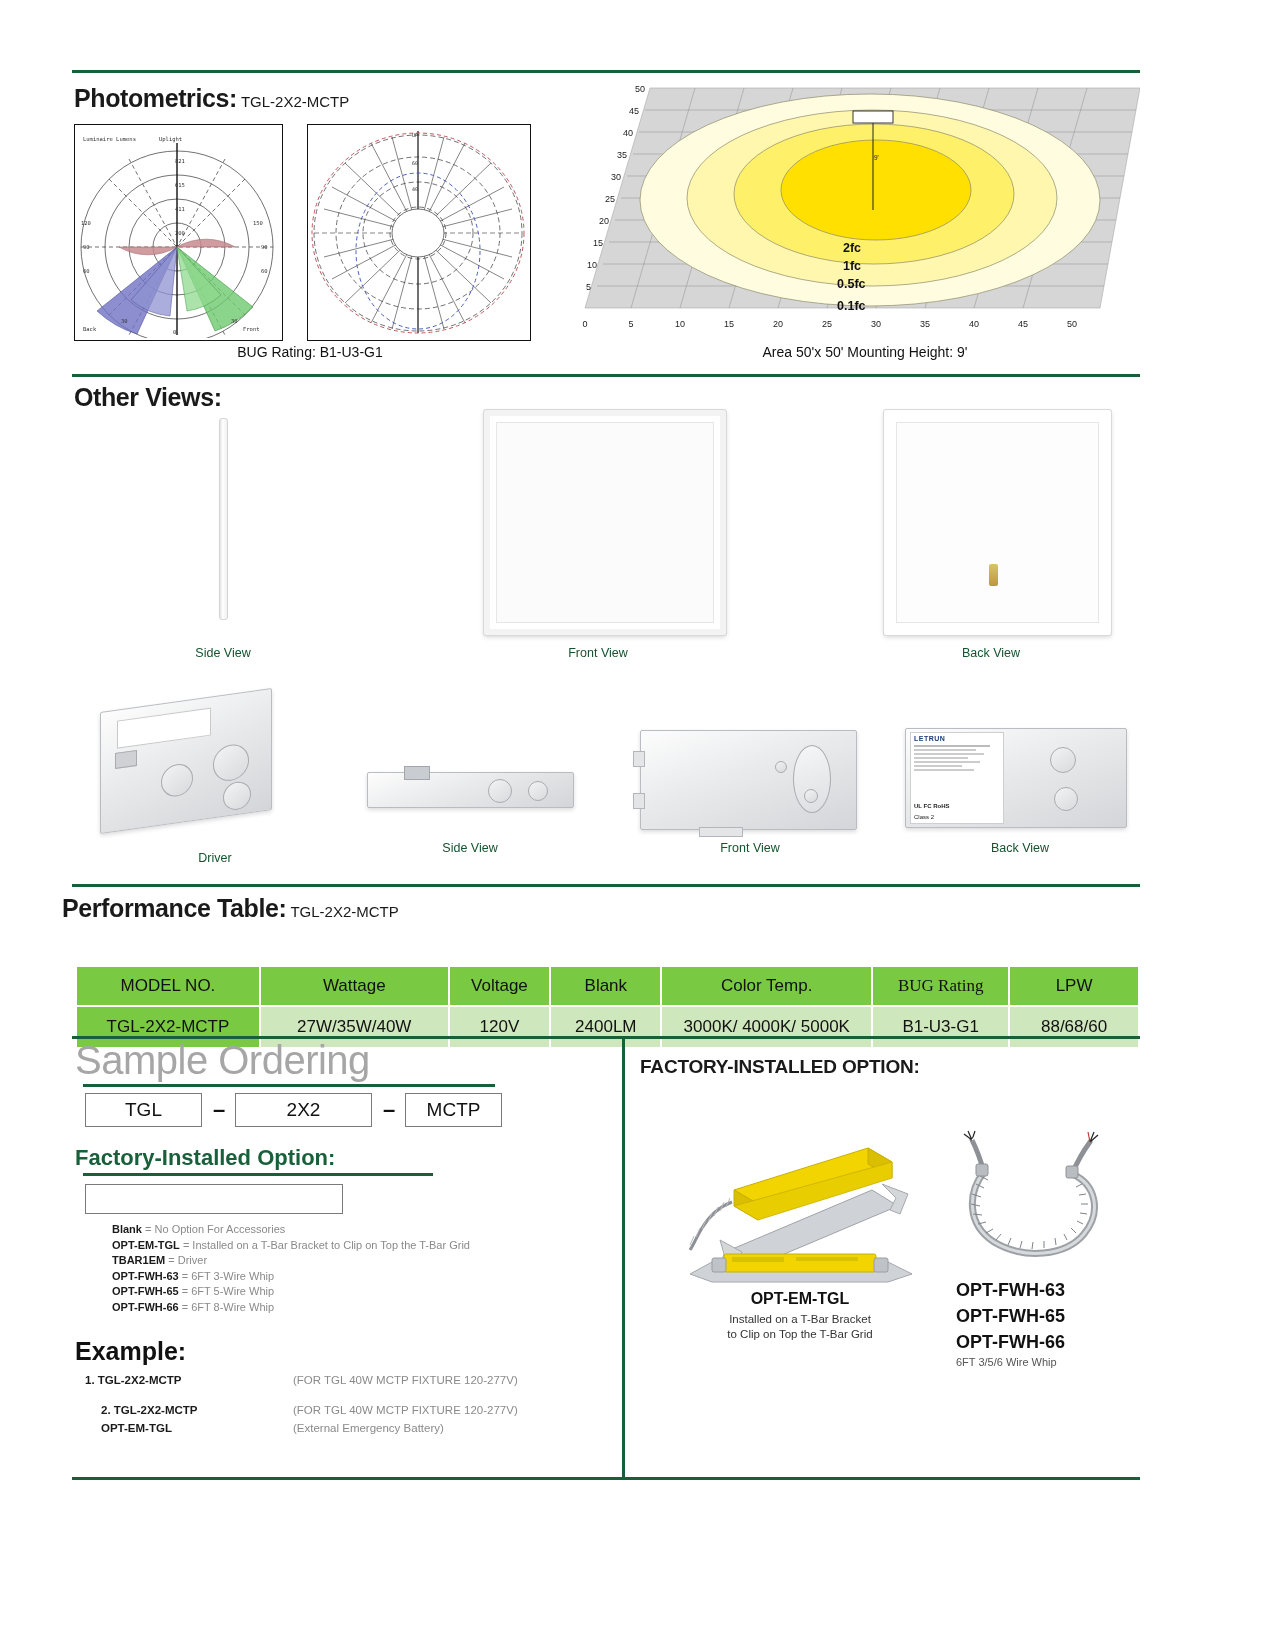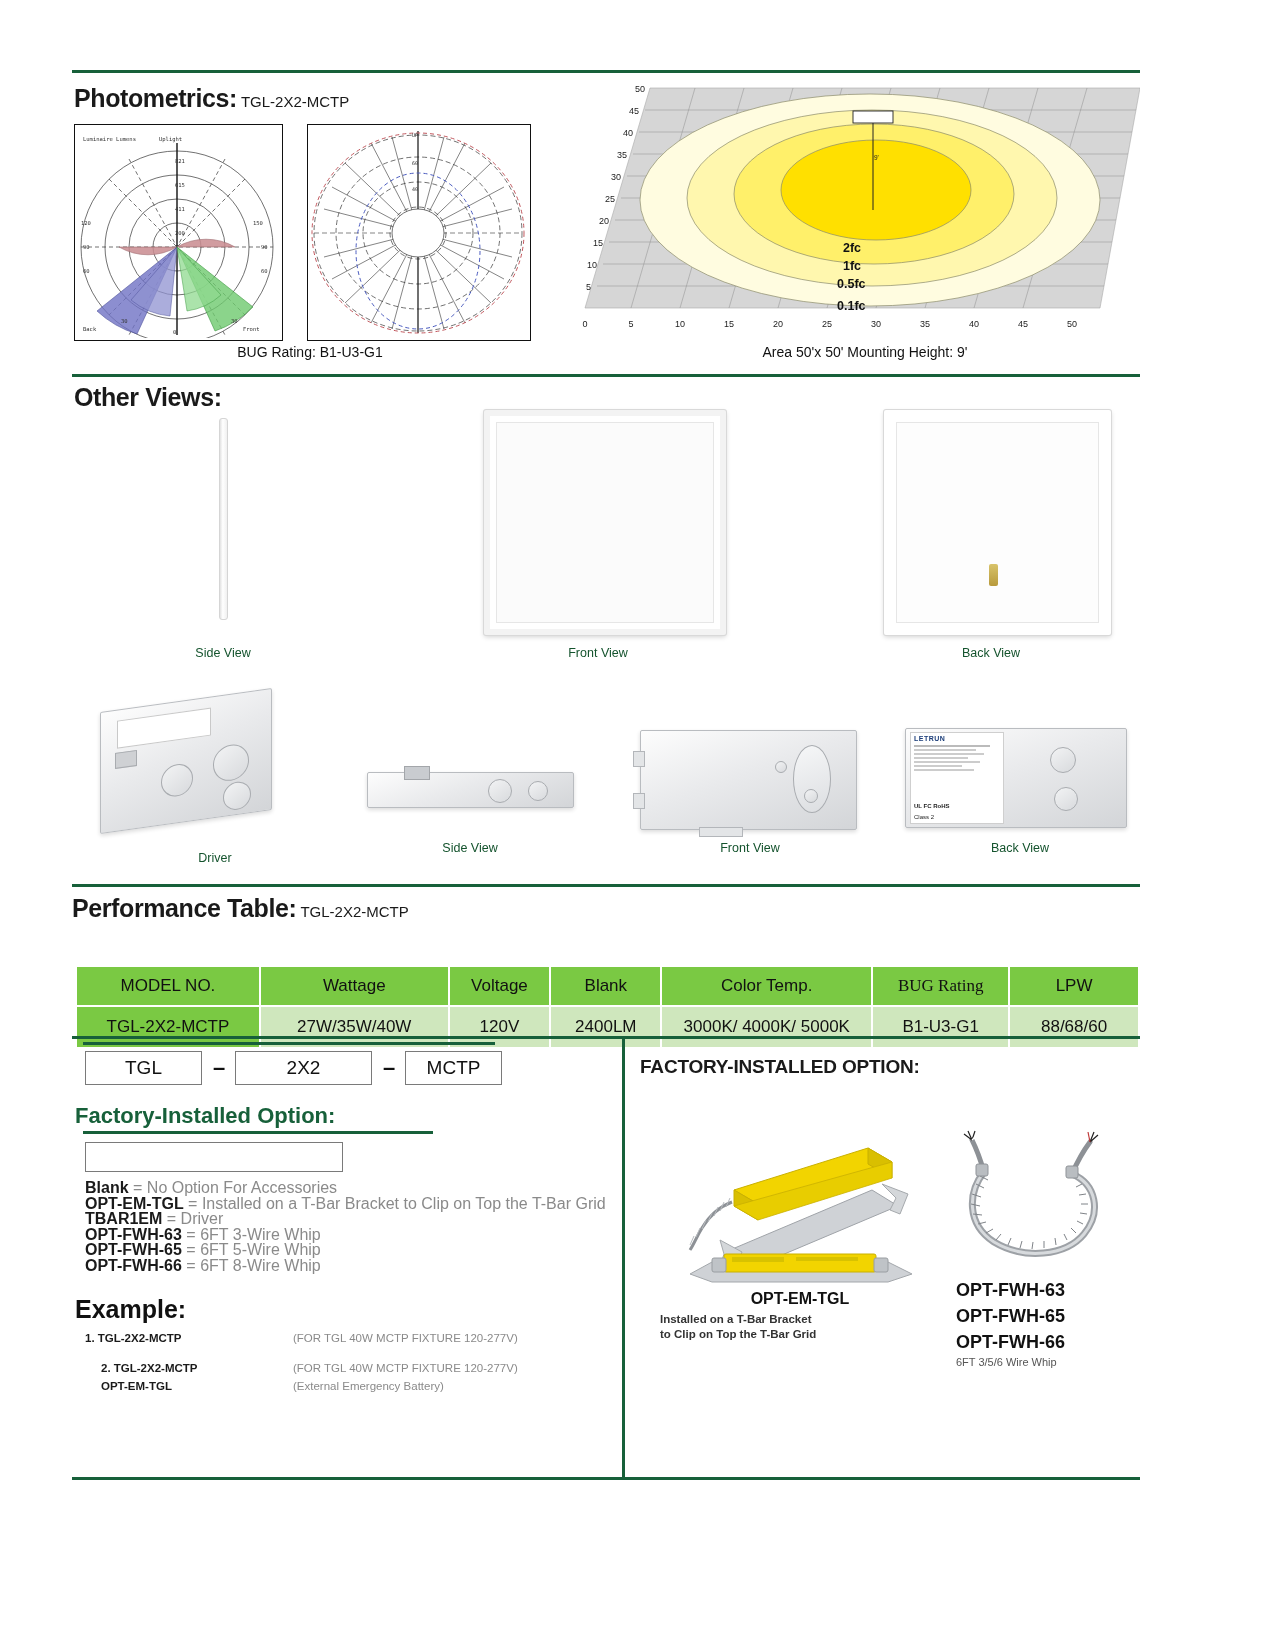--- a/index.html
+++ b/index.html
@@ -64,33 +64,33 @@
   #ordering{position:absolute;left:75px;top:1040px;width:530px;}
   .so-title{font-size:40px;color:#a6a6a6;font-weight:normal;letter-spacing:-0.5px;line-height:1;}
   .colhdr{color:#17603a;font-weight:bold;font-size:16px;text-align:center;}
   .greenline{height:3px;background:#17603a;}
   .codebox{
     border:1px solid #7a7a7a;background:#fff;text-align:center;
     font-size:19px;color:#111;padding:5px 0;
   }
   .dash{font-weight:bold;font-size:22px;color:#111;text-align:center;line-height:1;}
   .fio-title{color:#17603a;font-weight:bold;font-size:22px;}
-  .optline{font-size:16px;color:#8a8a8a;line-height:15.5px;white-space:nowrap;}
+  .optline{font-size:11px;color:#8a8a8a;line-height:15.5px;white-space:nowrap;margin-left:27px;}
   .optline b{color:#1a1a1a;}
   .ex-title{font-size:25px;font-weight:bold;color:#111;}
   .ex-code{font-size:11.5px;font-weight:bold;color:#1a1a1a;white-space:nowrap;}
   .ex-note{font-size:11.5px;color:#8a8a8a;white-space:nowrap;}
 
   
   #fio-right{position:absolute;left:632px;top:1040px;width:510px;height:430px;}
   .fio-h{font-size:19px;font-weight:bold;color:#1a1a1a;letter-spacing:-0.2px;}
   .fwh-code{font-size:18px;font-weight:bold;color:#111;}
   .fwh-note{font-size:11px;color:#555;}
   .em-code{font-size:16px;font-weight:bold;color:#111;text-align:center;}
-  .em-note{font-size:11.5px;font-weight:bold;color:#333;text-align:left;line-height:15px;}
+  .em-note{font-size:11.5px;font-weight:normal;color:#333;text-align:center;line-height:15px;}
 </style>
 </head>
 <body>
 
 <div class="page">
 
   <div class="rule" style="left:72px;top:70px;width:1068px;"></div>
 
   <div class="sec-h" style="left:74px;top:68px;margin-top:16px;">
     <span class="big">Photometrics:</span>
@@ -318,21 +318,21 @@
       </div>
       <div style="position:absolute;left:3px;bottom:14px;font-size:6px;font-weight:bold;color:#222;">UL  FC  RoHS</div>
       <div style="position:absolute;left:3px;bottom:3px;font-size:6px;color:#222;">Class 2</div>
     </div>
     <div class="knock" style="left:144px;top:18px;width:24px;height:24px;"></div>
     <div class="knock" style="left:148px;top:58px;width:22px;height:22px;"></div>
   </div>
   <div class="viewcap" style="left:920px;top:841px;">Back View</div>
 
   <div class="rule" style="left:72px;top:884px;width:1068px;"></div>
-  <div class="sec-h" style="left:72px;top:894px;">
+  <div class="sec-h" style="left:62px;top:894px;">
     <span class="big">Performance Table:</span>
     <span class="sub">TGL-2X2-MCTP</span>
   </div>
 
   <table id="perf-table">
     <thead>
       <tr>
         <th style="width:185px;">MODEL NO.</th>
         <th style="width:185px;">Wattage</th>
         <th style="width:95px;">Voltage</th>
@@ -353,20 +353,21 @@
         <td>88/68/60</td>
       </tr>
     </tbody>
   </table>
 
   <div class="rule" style="left:72px;top:1036px;width:1068px;"></div>
   <div class="vrule" style="left:622px;top:1039px;height:440px;"></div>
   <div class="rule" style="left:72px;top:1477px;width:1068px;"></div>
 
   <div id="ordering">
+    <div class="so-title" style="margin-bottom:4px;">Sample Ordering</div>
 
     <div class="greenline" style="width:412px;margin:2px 0 6px 8px;"></div>
 
     <div style="position:relative;height:36px;">
       <div class="codebox" style="position:absolute;left:10px;top:0;width:115px;">TGL</div>
       <div class="dash" style="position:absolute;left:133px;top:6px;width:22px;">–</div>
       <div class="codebox" style="position:absolute;left:160px;top:0;width:135px;">2X2</div>
       <div class="dash" style="position:absolute;left:303px;top:6px;width:22px;">–</div>
       <div class="codebox" style="position:absolute;left:330px;top:0;width:95px;">MCTP</div>
     </div>

